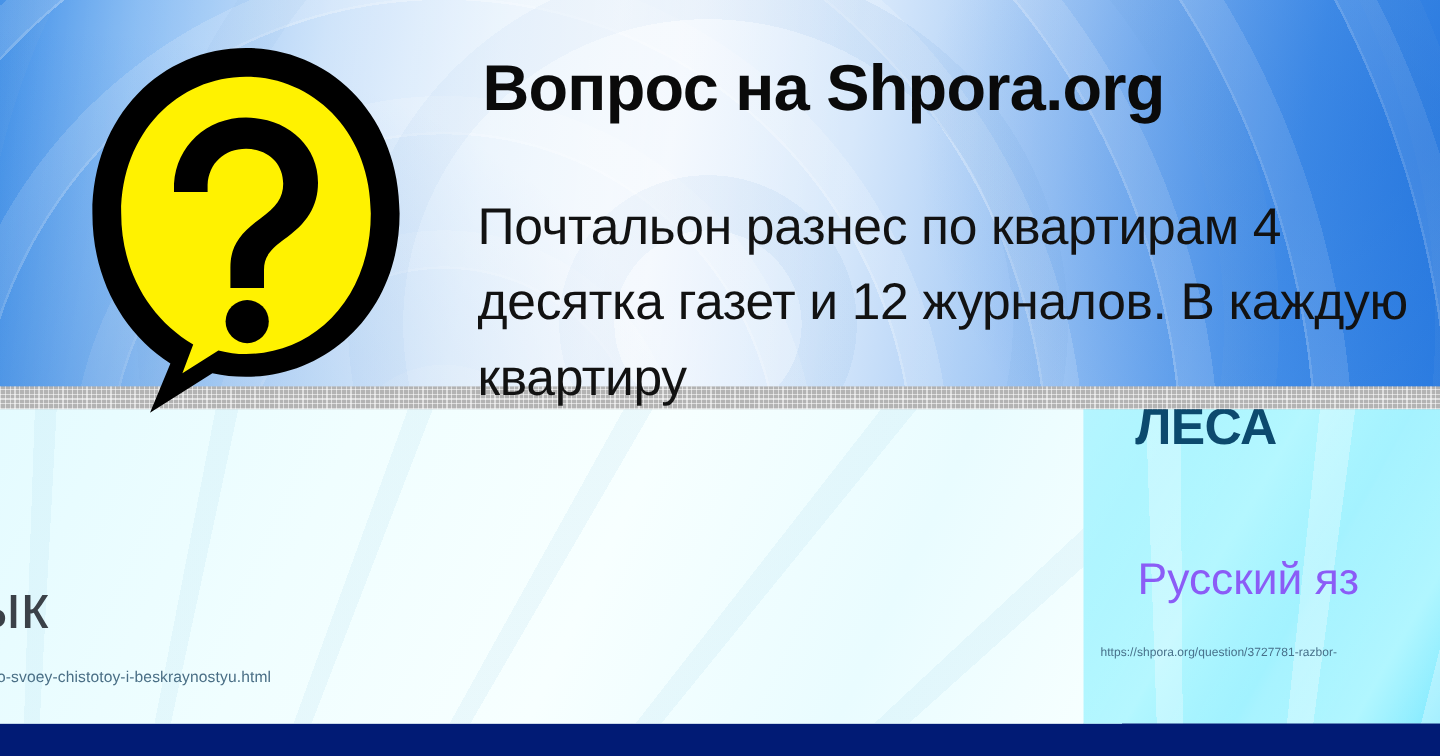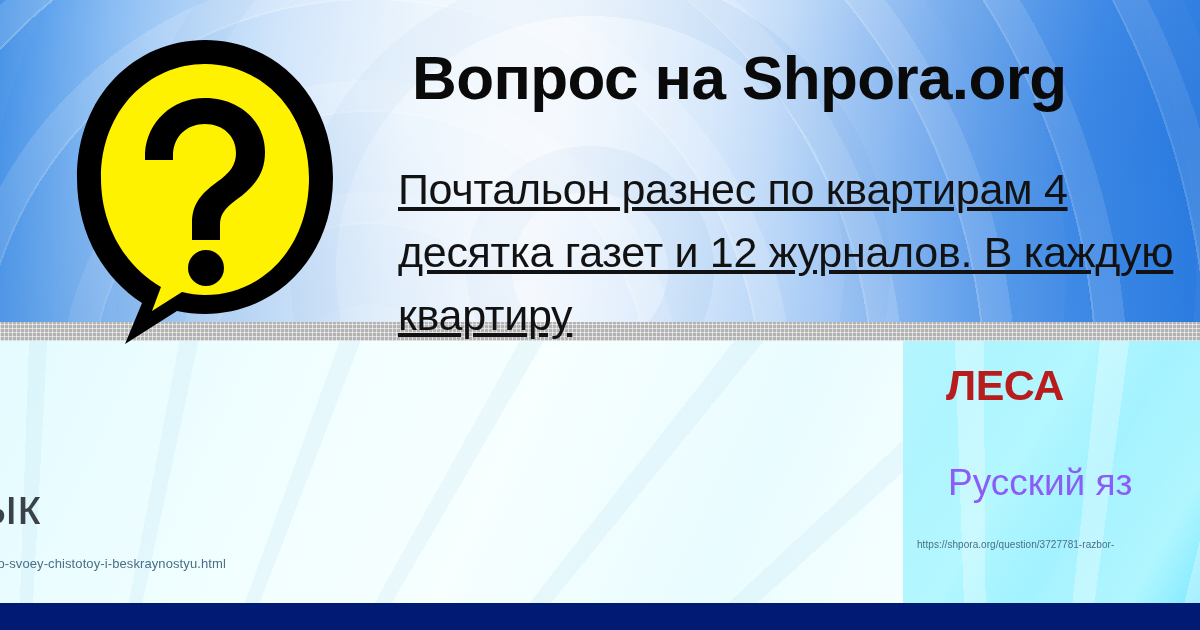--- a/index.html
+++ b/index.html
@@ -79,22 +79,22 @@
         rgba(255,255,255,.30) 0deg, rgba(255,255,255,.30) 1.6deg,
         rgba(255,255,255,0) 1.6deg, rgba(255,255,255,0) 8deg);
   }
   .bg-card-right::after{
     content:""; position:absolute; inset:0;
     background:linear-gradient(118deg, rgba(255,255,255,.34) 0%, rgba(255,255,255,0) 42%,
       rgba(255,255,255,.22) 64%, rgba(255,255,255,0) 100%);
   }
   .bgR-title {
     position:absolute; left:946px; top:336px;
-    font-size:43px; font-weight:bold; color:#b91c1c;
-    line-height:0.96; white-space:nowrap; letter-spacing:-.5px;margin-top:29px;
+    font-size:43px; font-weight:bold; color:#0c4a6e;
+    line-height:0.96; white-space:nowrap; letter-spacing:-.5px;
   }
   .bgR-title .l2 { display:block; margin-left:10px; }
   .bgR-sub {
     position:absolute; left:948px; top:464px;
     font-size:37px; font-weight:normal; color:#8b5cf6;
     white-space:nowrap; line-height:1;
   }
   .bgR-url {
     position:absolute; left:917px; top:539px;
     font-size:10px; color:#47708a; white-space:nowrap;
@@ -148,29 +148,29 @@
         rgba(255,255,255,.52) 42%, rgba(255,255,255,.05) 58%, rgba(255,255,255,0) 72%),
       radial-gradient(820px 520px at 2% 108%, rgba(38,120,215,.42) 0%, rgba(255,255,255,0) 66%),
       radial-gradient(700px 560px at 101% 36%, rgba(22,105,215,.40) 0%, rgba(255,255,255,0) 64%);
   }
 
   
   .bubble { position:absolute; left:55px; top:18px; width:300px; height:330px; z-index:7; }
 
   
   .card-title {
-    position:absolute; left:412px; top:45px; z-index:7;
-    font-size:62px; font-weight:bold; color:#0a0a0a;
+    position:absolute; left:402px; top:45px; z-index:7;
+    font-size:54px; font-weight:bold; color:#0a0a0a;
     white-space:nowrap; line-height:1.08; letter-spacing:-.6px;
   }
   .card-body {
     position:absolute; left:398px; top:158px; width:800px; z-index:7;
     font-size:43px; font-weight:normal; color:#121212;
     line-height:1.46; letter-spacing:-.3px;
-    overflow:hidden; height:182px;text-decoration:underline;
+    overflow:hidden; height:182px;
   }
 </style>
 </head>
 <body>
 
 <div id="stage">
 
   <div class="page-bg"></div>
   <div class="page-footer"></div>
 

